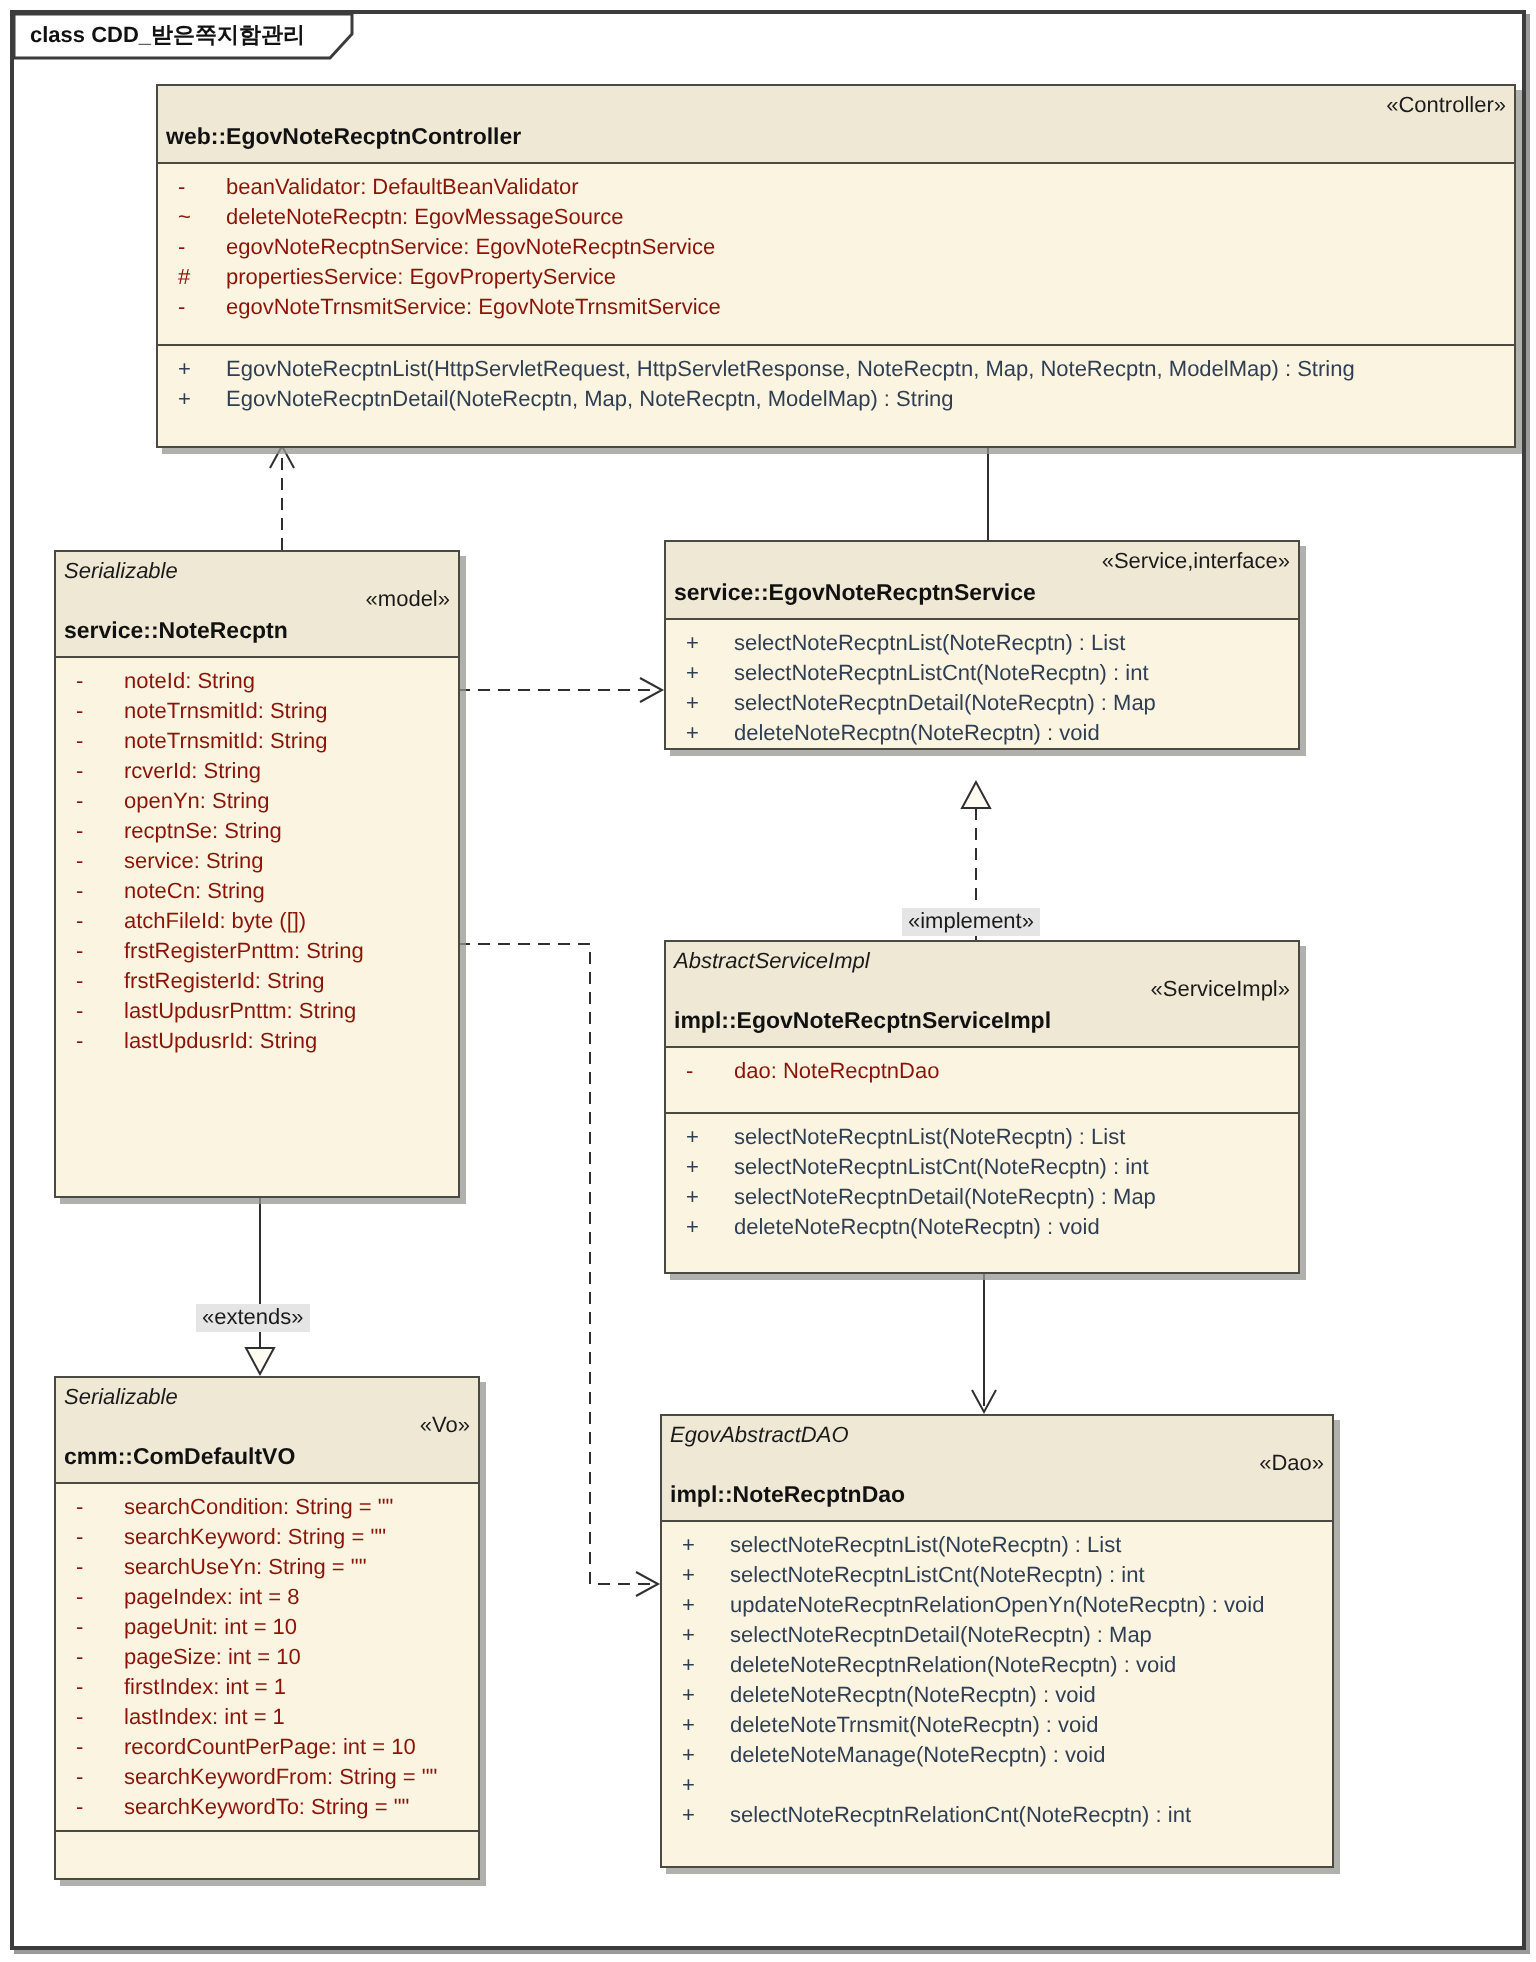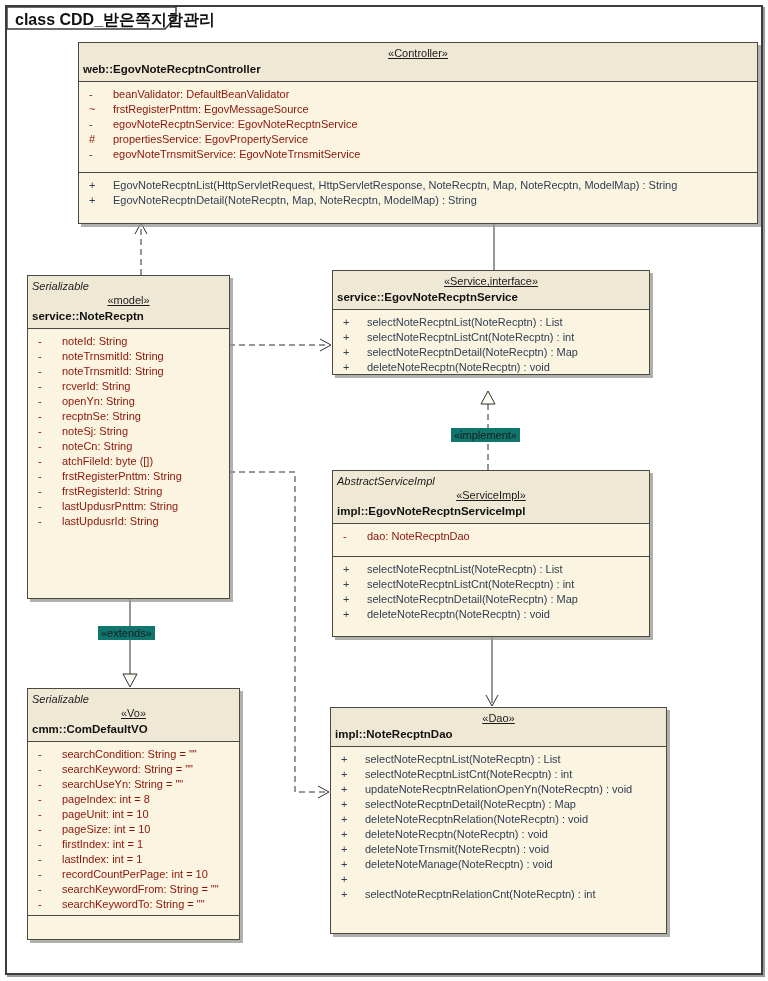--- a/index.html
+++ b/index.html
@@ -1,37 +1,37 @@
 <!DOCTYPE html>
 <html><head>
 <meta charset="utf-8">
 <style>
   html,body{margin:0;padding:0;background:#fff;}
   #canvas{position:relative;width:768px;height:981px;background:#ffffff;
           font-family:"Liberation Sans", sans-serif;overflow:hidden;}
   #frame{position:absolute;left:5px;top:5px;width:754px;height:966px;
          border:2px solid #3c3c3c;box-shadow:2px 2px 0 #9a9a9a;}
-  #frame-tab-text{position:absolute;left:15px;top:10px;font-size:16px;font-weight:bold;color:#111;z-index:5;}
+  #frame-tab-text{position:absolute;left:15px;top:10px;font-size:11px;font-weight:bold;color:#111;z-index:5;}
   svg.overlay{position:absolute;left:0;top:0;z-index:2;}
   .uml-class{position:absolute;background:#FBF4E1;border:1px solid #4a4a42;
              box-shadow:3px 3px 0 rgba(150,150,145,.75);display:flex;flex-direction:column;z-index:3;}
   .hdr{background:#EFE8D5;border-bottom:1px solid #4a4a42;padding:3px 4px 4px 4px;}
   .tagline{font-size:11px;font-style:italic;color:#1a1a1a;height:14px;line-height:14px;padding-right:3px;}
-  .stereo{font-size:11px;text-align:center;color:#1a1a1a;height:15px;line-height:15px;text-decoration:underline;}
+  .stereo{font-size:11px;text-align:right;color:#1a1a1a;height:15px;line-height:15px;}
   .cname{font-size:11.5px;color:#111;font-weight:bold;height:16px;line-height:16px;}
   .compartment{padding:5px 4px 3px 4px;}
   .attrs{flex:0 0 auto;}
   .grow{flex:1 1 auto;}
   .ops{border-top:1px solid #4a4a42;}
   .ops-empty{border-top:1px solid #4a4a42;flex:1 1 auto;}
   .member{display:flex;height:15px;line-height:15px;font-size:11px;white-space:nowrap;padding-left:6px;}
   .vis{width:24px;flex:0 0 auto;}
   .attrs .member,.attrs .vis{color:#8B1408;}
   .ops .member,.ops .vis{color:#2F3E52;}
-  .conn-label{position:absolute;font-size:11px;color:#1a1a1a;background:#0f766e;padding:0 3px;z-index:4;height:14px;line-height:14px;}
+  .conn-label{position:absolute;font-size:11px;color:#1a1a1a;background:#e5e5e5;padding:0 3px;z-index:4;height:14px;line-height:14px;margin-top:26px;}
 </style>
 </head>
 <body>
 
 <div id="canvas">
 
   <div id="frame"></div>
 
   <svg class="overlay" width="768" height="981" viewBox="0 0 768 981">
 
@@ -66,21 +66,21 @@
       <div class="stereo">«Controller»</div>
       <div class="cname">web::EgovNoteRecptnController</div>
     </div>
     <div class="compartment attrs grow">
         <div class="member">
           <span class="vis">-</span>
           <span class="mtext">beanValidator: DefaultBeanValidator</span>
         </div>
         <div class="member">
           <span class="vis">~</span>
-          <span class="mtext">frstRegisterPnttm: EgovMessageSource</span>
+          <span class="mtext">deleteNoteRecptn: EgovMessageSource</span>
         </div>
         <div class="member">
           <span class="vis">-</span>
           <span class="mtext">egovNoteRecptnService: EgovNoteRecptnService</span>
         </div>
         <div class="member">
           <span class="vis">#</span>
           <span class="mtext">propertiesService: EgovPropertyService</span>
         </div>
         <div class="member">
@@ -126,21 +126,21 @@
         <div class="member">
           <span class="vis">-</span>
           <span class="mtext">openYn: String</span>
         </div>
         <div class="member">
           <span class="vis">-</span>
           <span class="mtext">recptnSe: String</span>
         </div>
         <div class="member">
           <span class="vis">-</span>
-          <span class="mtext">noteSj: String</span>
+          <span class="mtext">service: String</span>
         </div>
         <div class="member">
           <span class="vis">-</span>
           <span class="mtext">noteCn: String</span>
         </div>
         <div class="member">
           <span class="vis">-</span>
           <span class="mtext">atchFileId: byte ([])</span>
         </div>
         <div class="member">
@@ -269,20 +269,21 @@
         <div class="member">
           <span class="vis">-</span>
           <span class="mtext">searchKeywordTo: String = ""</span>
         </div>
       </div>
     <div class="ops-empty"></div>
   </div>
 
   <div class="uml-class" style="left:330px;top:707px;width:335px;height:225px;">
     <div class="hdr">
+      <div class="tagline">EgovAbstractDAO</div>
       <div class="stereo">«Dao»</div>
       <div class="cname">impl::NoteRecptnDao</div>
     </div>
     <div class="compartment ops grow" style="border-top:none;">
         <div class="member">
           <span class="vis">+</span>
           <span class="mtext">selectNoteRecptnList(NoteRecptn) : List</span>
         </div>
         <div class="member">
           <span class="vis">+</span>

